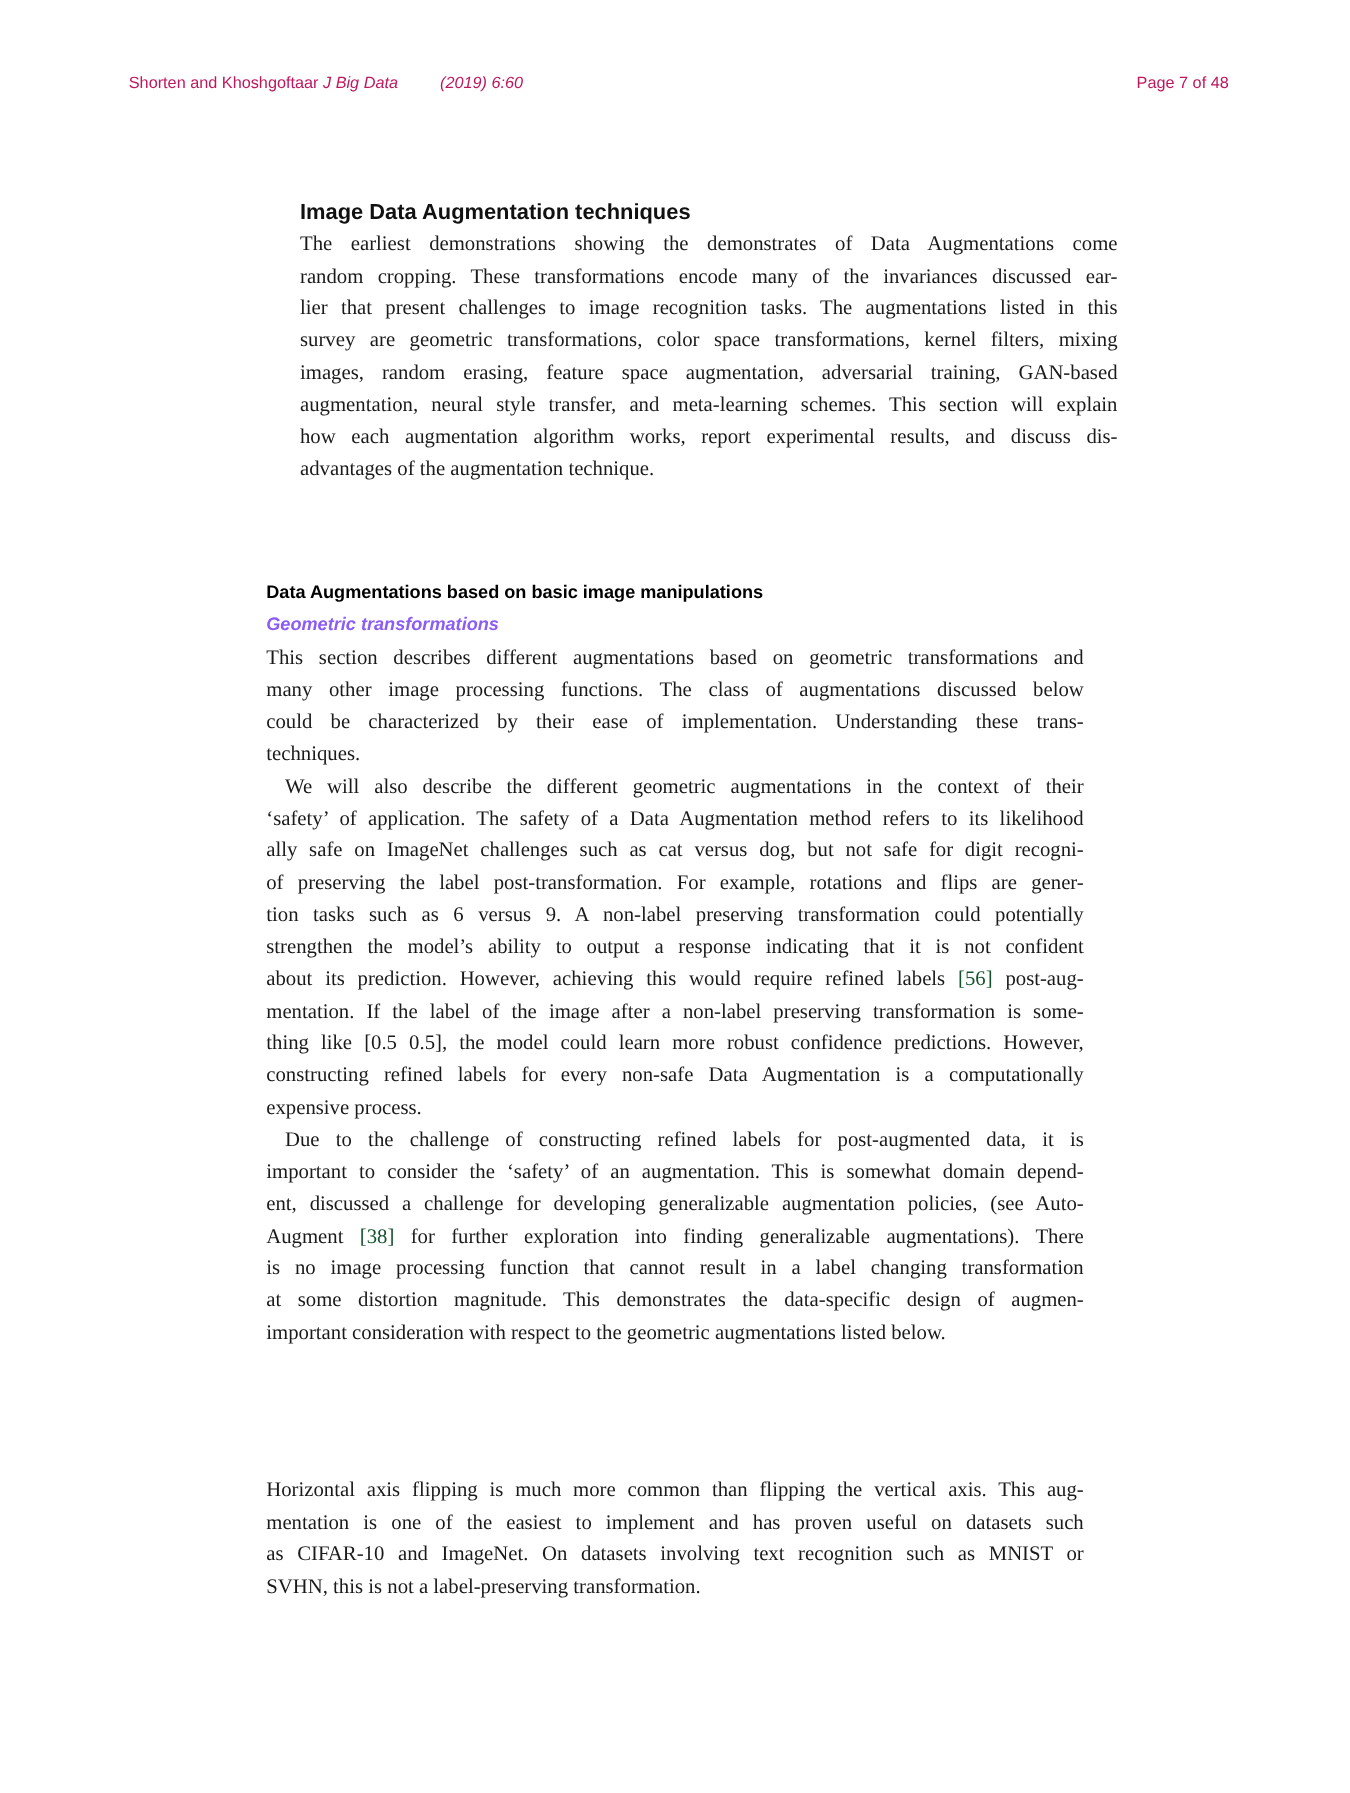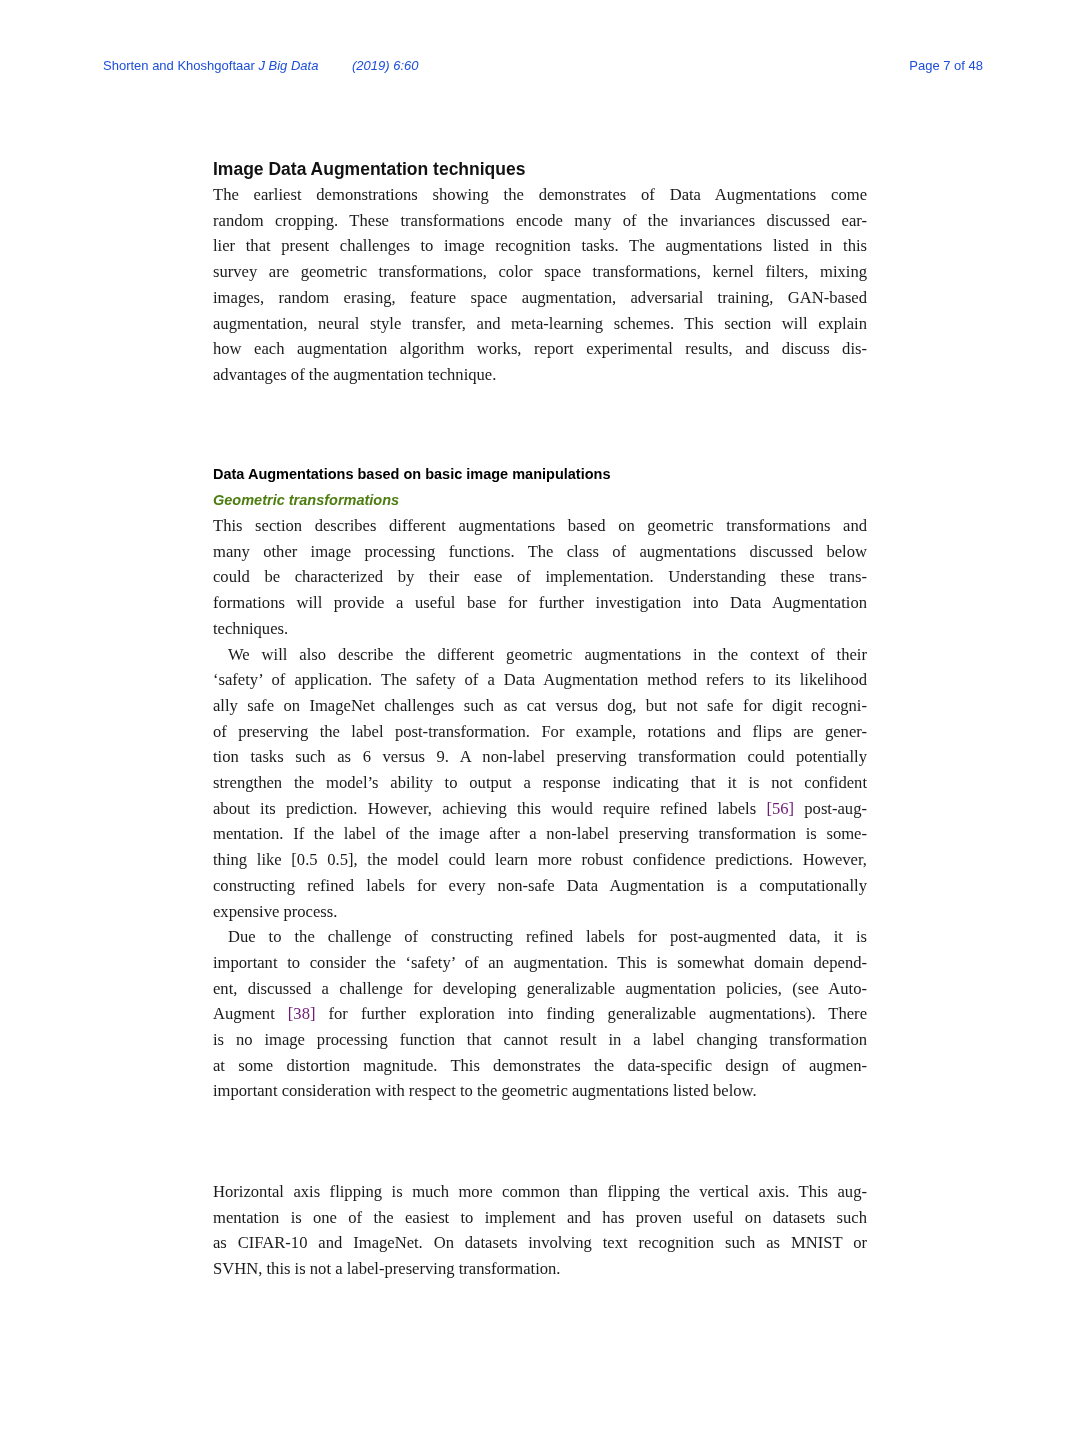--- a/index.html
+++ b/index.html
@@ -1,31 +1,31 @@
 <!DOCTYPE html>
 <html><head>
 <meta charset="utf-8">
 <style>
   html, body { margin: 0; padding: 0; background: #ffffff; }
   body { width: 1080px; height: 1434px; position: relative; overflow: hidden; color: #1a1a1a; }
-  .running-header { position: absolute; top: 58px; left: 103px; right: 97px; height: 20px; font-family: "Liberation Sans", sans-serif; font-size: 13px; color: #1d4ed8; }
+  .running-header { position: absolute; top: 58px; left: 103px; right: 97px; height: 20px; font-family: "Liberation Sans", sans-serif; font-size: 13px; color: #be185d; }
   .running-header .left { position: absolute; left: 0; top: 0; }
   .running-header .left i { font-style: italic; }
   .running-header .year { margin-left: 30px; font-style: italic; }
   .running-header .right { position: absolute; right: 0; top: 0; }
   .content { position: absolute; left: 213px; width: 654px; top: 158px; }
   .h1 { font-family: "Liberation Sans", sans-serif; font-weight: bold; font-size: 17.5px; line-height: 22px; margin: 0 0 2px 0; color: #111; }
   .h2 { font-family: "Liberation Sans", sans-serif; font-weight: bold; font-size: 14.5px; line-height: 26px; margin: 0; color: #000000; }
-  .h3 { font-family: "Liberation Sans", sans-serif; font-weight: bold; font-style: italic; font-size: 14.5px; line-height: 26px; margin: 0; color: #4d7c0f; }
+  .h3 { font-family: "Liberation Sans", sans-serif; font-weight: bold; font-style: italic; font-size: 14.5px; line-height: 26px; margin: 0; color: #8b5cf6; }
   .para { font-family: "Liberation Serif", serif; font-size: 16.6px; line-height: 25.7px; margin: 0; text-align: justify; color: #1a1a1a; }
   .para .ln { display: block; text-align: justify; text-align-last: justify; white-space: nowrap; }
   .para .ln.last { text-align-last: left; }
   .para.indent .ln.first { text-indent: 15px; }
-  .cite { color: #701a75; margin-top: 34px; }
-  #sec1 { position: absolute; top: 0; }
+  .cite { color: #14532d; margin-top: 34px; }
+  #sec1 { position: absolute; top: 0; margin-left: 27px; }
   #sec2 { position: absolute; top: 303px; }
   #sec3 { position: absolute; top: 1021px; }
 </style>
 </head>
 <body>
 
 <div class="running-header">
   <span class="left">
     <span>Shorten and Khoshgoftaar</span>
     <i>J Big Data</i>
@@ -51,21 +51,20 @@
   </section>
 
   <section id="sec2" style="width:654px">
     <h2 class="h2">Data Augmentations based on basic image manipulations</h2>
     <h3 class="h3">Geometric transformations</h3>
 
     <p class="para">
       <span class="ln">This section describes different augmentations based on geometric transformations and</span>
       <span class="ln">many other image processing functions. The class of augmentations discussed below</span>
       <span class="ln">could be characterized by their ease of implementation. Understanding these trans-</span>
-      <span class="ln">formations will provide a useful base for further investigation into Data Augmentation</span>
       <span class="ln last">techniques.</span>
     </p>
 
     <p class="para indent">
       <span class="ln first">We will also describe the different geometric augmentations in the context of their</span>
       <span class="ln">‘safety’ of application. The safety of a Data Augmentation method refers to its likelihood</span>
       <span class="ln">ally safe on ImageNet challenges such as cat versus dog, but not safe for digit recogni-</span>
       <span class="ln">of preserving the label post-transformation. For example, rotations and flips are gener-</span>
       <span class="ln">tion tasks such as 6 versus 9. A non-label preserving transformation could potentially</span>
       <span class="ln">strengthen the model’s ability to output a response indicating that it is not confident</span>

